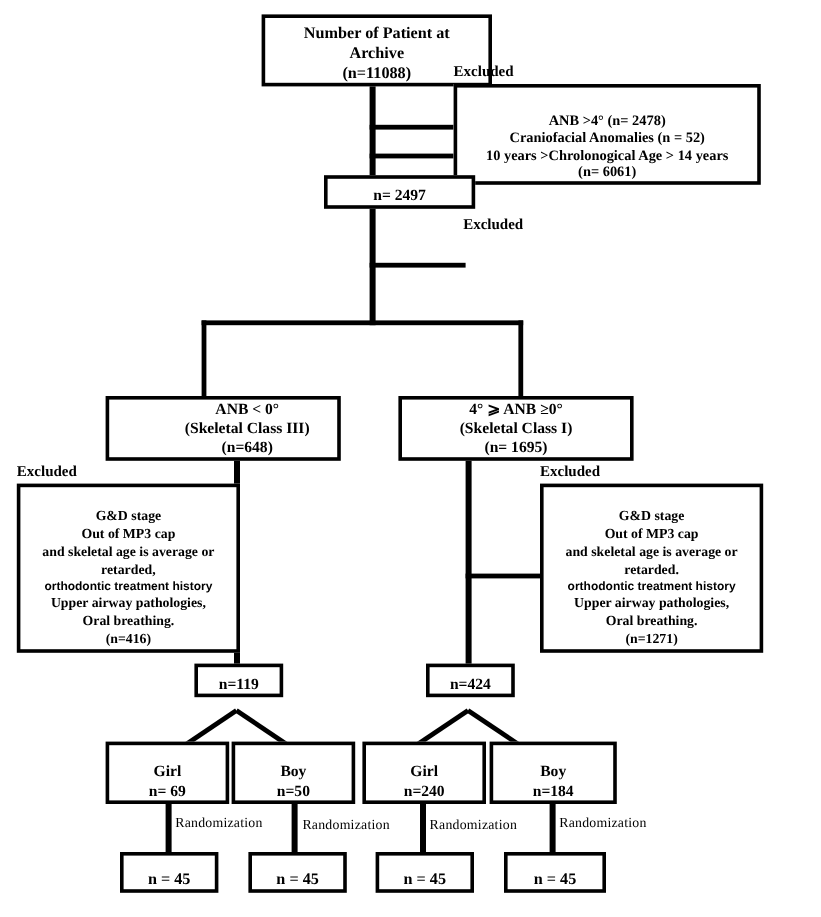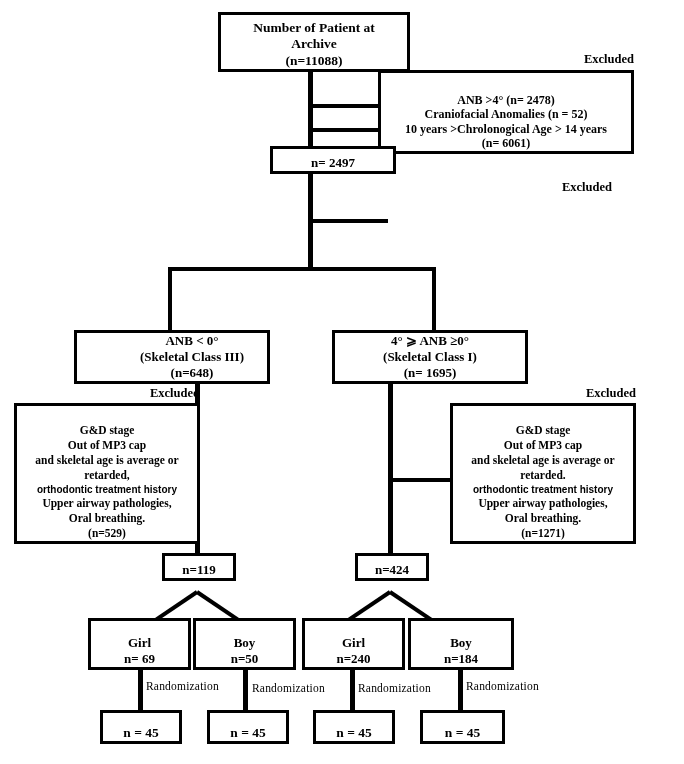--- a/index.html
+++ b/index.html
@@ -33,21 +33,21 @@
     font-weight: bold;
     line-height: 1.22;
     z-index: 5;
   }
   .box .ln { display: block; white-space: nowrap; }
 
   
   .label {
     position: absolute;
     font-weight: bold;
-    text-align: right;
+    text-align: left;
     white-space: nowrap;
     z-index: 6;
     background: transparent;
   }
   .label.rnd { font-weight: normal; letter-spacing: 0.2px; }
 
   
   .ln-v, .ln-h {
     position: absolute;
     background: #000000;
@@ -115,21 +115,21 @@
     <span class="ln">(n= 6061)</span>
   </div>
 
   <div class="box" style="left:270px; top:146px; width:126px; height:28px; font-size:13px;">
     <span class="ln">n= 2497</span>
   </div>
 
   <div class="label" style="left:386px; top:180px; width:226px; font-size:12.5px;">Excluded</div>
 
 
-  <div class="box" style="left:74px; top:330px; width:196px; height:54px; font-size:13px;padding-left:40px;">
+  <div class="box" style="left:88px; top:330px; width:196px; height:54px; font-size:13px;padding-left:40px;">
     <span class="ln">ANB &lt; 0°</span>
     <span class="ln">(Skeletal Class III)</span>
     <span class="ln">(n=648)</span>
   </div>
 
   <div class="box" style="left:332px; top:330px; width:196px; height:54px; font-size:13px;">
     <span class="ln">4° ⩾ ANB ≥0°</span>
     <span class="ln">(Skeletal Class I)</span>
     <span class="ln">(n= 1695)</span>
   </div>
@@ -137,21 +137,21 @@
   <div class="label" style="left:14px; top:386px; width:186px; font-size:12.5px;">Excluded</div>
 
   <div class="box" style="left:14px; top:403px; width:186px; height:141px; font-size:11.5px; line-height:1.3;">
     <span class="ln">G&amp;D stage</span>
     <span class="ln">Out of MP3 cap</span>
     <span class="ln">and skeletal age is average or</span>
     <span class="ln">retarded,</span>
     <span class="ln sans">orthodontic treatment history</span>
     <span class="ln">Upper airway pathologies,</span>
     <span class="ln">Oral breathing.</span>
-    <span class="ln">(n=529)</span>
+    <span class="ln">(n=416)</span>
   </div>
 
   <div class="label" style="left:450px; top:386px; width:186px; font-size:12.5px;">Excluded</div>
 
   <div class="box" style="left:450px; top:403px; width:186px; height:141px; font-size:11.5px; line-height:1.3;">
     <span class="ln">G&amp;D stage</span>
     <span class="ln">Out of MP3 cap</span>
     <span class="ln">and skeletal age is average or</span>
     <span class="ln">retarded.</span>
     <span class="ln sans">orthodontic treatment history</span>

